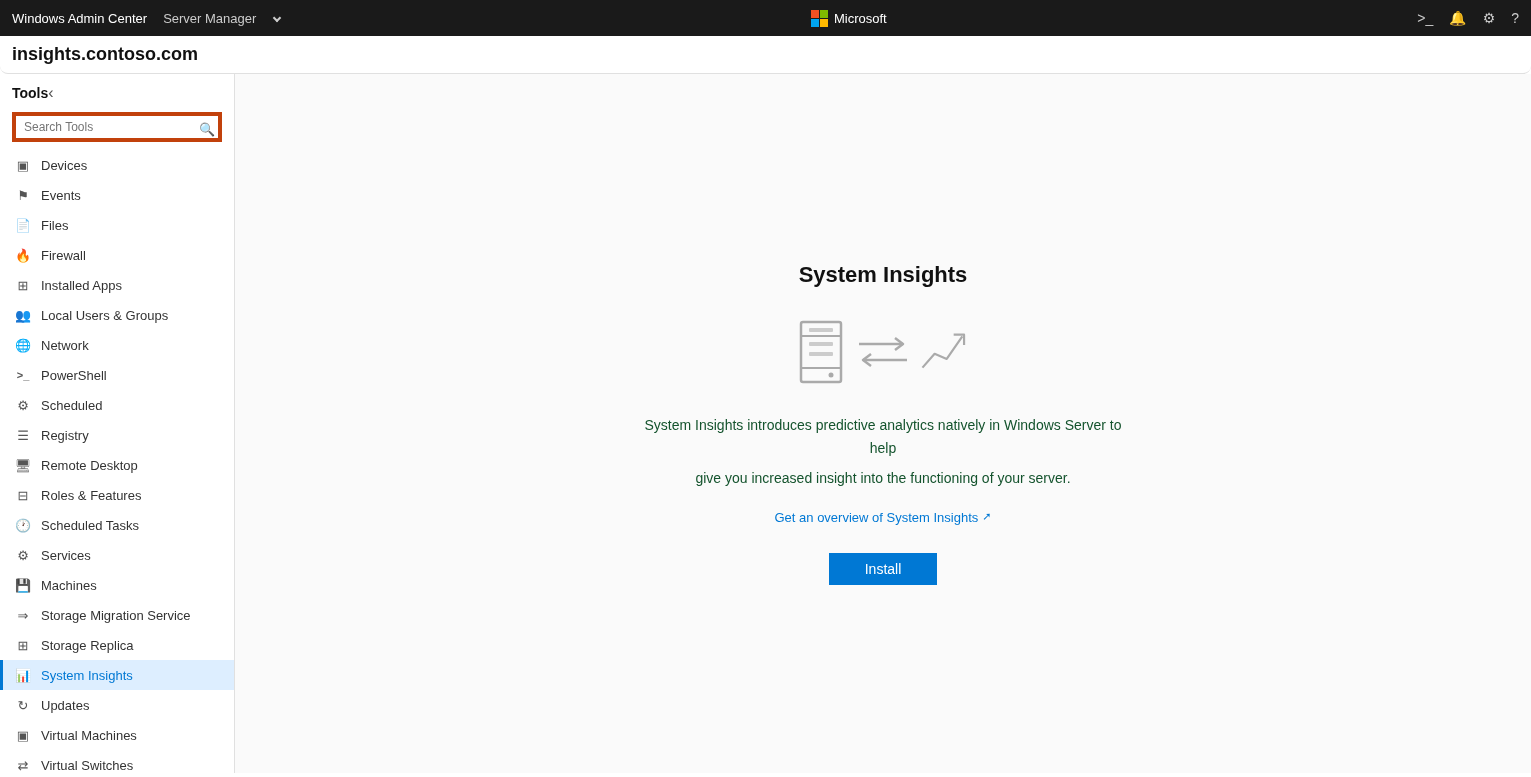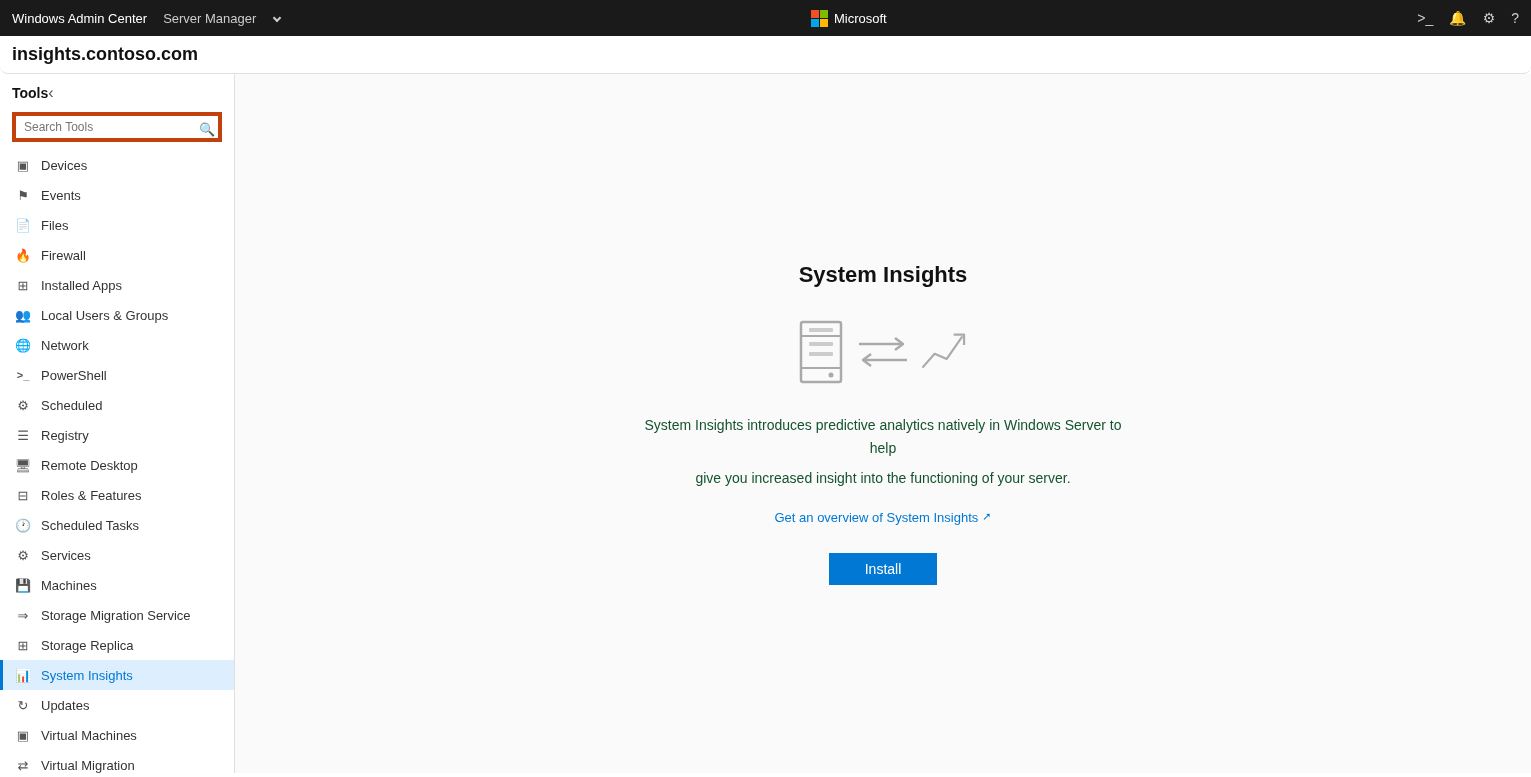--- a/index.html
+++ b/index.html
@@ -364,21 +364,21 @@
       <div class="nav-item">
         <span class="nav-icon">↻</span>
         <span>Updates</span>
       </div>
       <div class="nav-item">
         <span class="nav-icon">▣</span>
         <span>Virtual Machines</span>
       </div>
       <div class="nav-item">
         <span class="nav-icon">⇄</span>
-        <span>Virtual Migration</span>
+        <span>Virtual Switches</span>
       </div>
 
     </div>
   </div>
 
   <div class="content">
     <div class="insights-panel">
       <div class="insights-title">System Insights</div>
 
       <div class="insights-icons">

